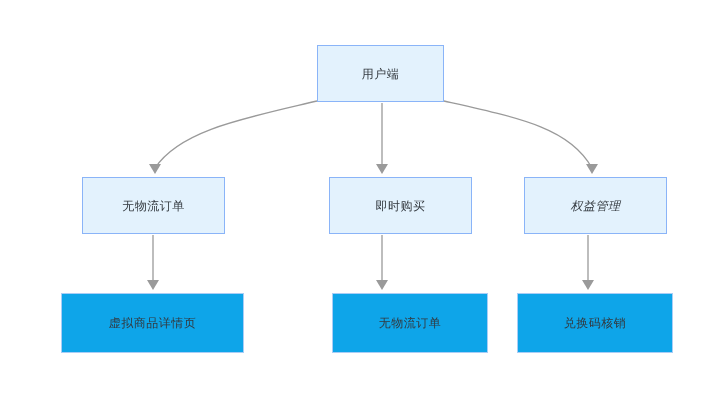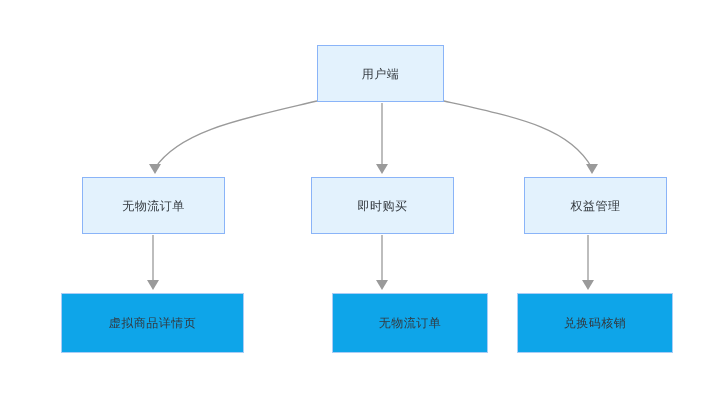--- a/index.html
+++ b/index.html
@@ -77,24 +77,24 @@
       </g>
     </svg>
 
   <div id="nodes">
       <div class="node" style="left: 317px; top: 45px; width: 127px; height: 57px;">
         <span>用户端</span>
       </div>
       <div class="node" style="left: 82px; top: 177px; width: 143px; height: 57px;">
         <span>无物流订单</span>
       </div>
-      <div class="node" style="left: 311px; top: 177px; width: 143px; height: 57px; justify-content: center;">
+      <div class="node" style="left: 329px; top: 177px; width: 143px; height: 57px; justify-content: center;">
         <span>即时购买</span>
       </div>
-      <div class="node" style="left: 524px; top: 177px; width: 143px; height: 57px;">
+      <div class="node" style="left: 524px; top: 177px; width: 143px; height: 57px; font-style: italic;">
         <span>权益管理</span>
       </div>
       <div class="node soft" style="left: 61px; top: 293px; width: 183px; height: 60px;">
         <span>虚拟商品详情页</span>
       </div>
       <div class="node soft" style="left: 303px; top: 293px; width: 156px; height: 60px; margin-left: 29px;">
         <span>无物流订单</span>
       </div>
       <div class="node soft" style="left: 517px; top: 293px; width: 156px; height: 60px; justify-content: center;">
         <span>兑换码核销</span>

